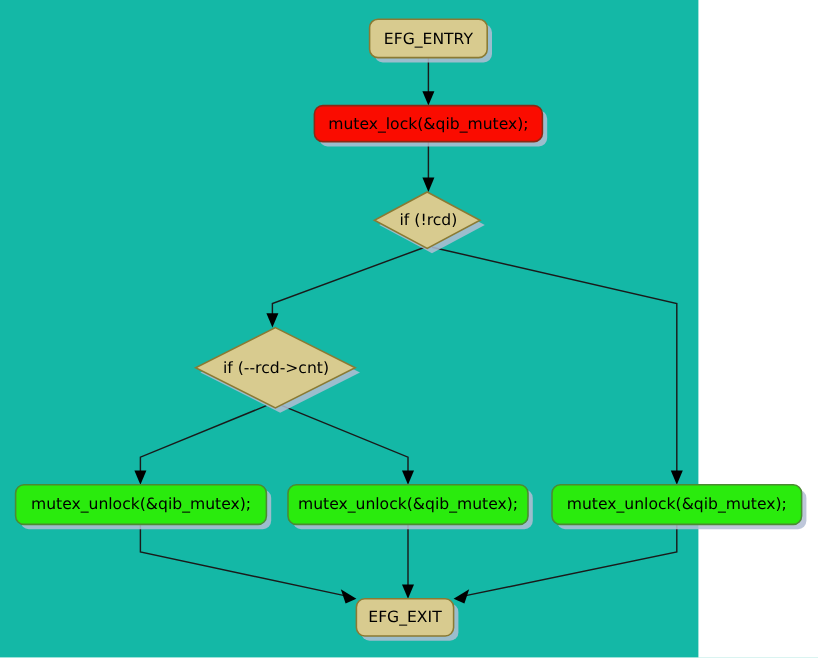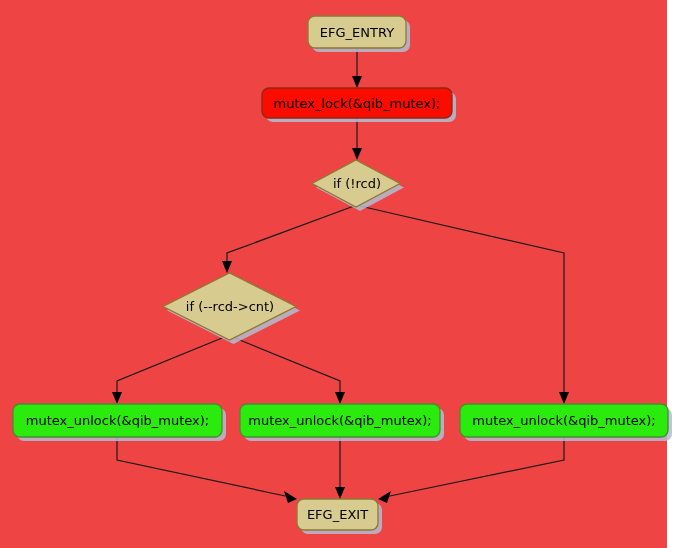--- a/index.html
+++ b/index.html
@@ -8,24 +8,23 @@
     background: #ffffff;
   }
   body {
     width: 682px;
     height: 548px;
     font-family: "DejaVu Sans", sans-serif;
     overflow: hidden;
   }
   #canvas {
     position: relative;
-    width: 634px;
+    width: 582px;
     height: 548px;
-    background: #ef4444;
-    padding-left: 33px;
+    background: #14b8a6;
   }
   svg.diagram {
     position: absolute;
     top: 0;
     left: 0;
     width: 682px;
     height: 548px;
     display: block;
   }
   .node-label {

